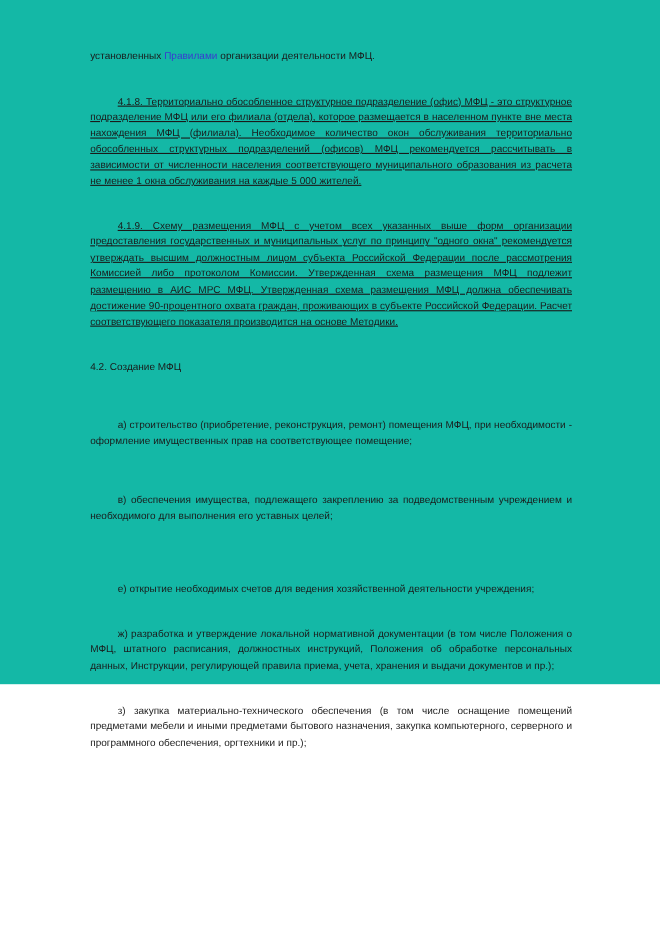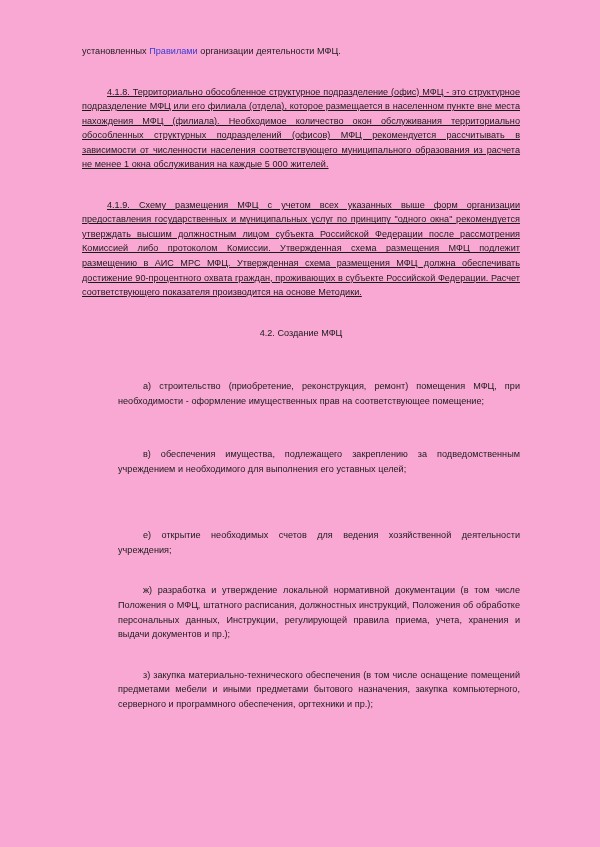--- a/index.html
+++ b/index.html
@@ -10,22 +10,22 @@
   body {
     width: 600px;
     height: 847px;
     font-family: "Liberation Sans", "DejaVu Sans", sans-serif;
     color: #1a1a1a;
     overflow: hidden;
   }
   .page {
     position: relative;
     width: 600px;
-    height: 847px;
-    background: #f9a8d4;
+    height: 622px;
+    background: #14b8a6;
     box-sizing: border-box;
     padding: 44px 80px 0 82px;
   }
   .doc-body {
     width: 438px;
   }
   p.para {
     margin: 0 0 13px 0;
     font-size: 9.1px;
     line-height: 14.55px;
@@ -38,28 +38,27 @@
   }
   p.indent {
     text-indent: 25px;
     text-decoration: underline;
   }
   p.noindent {
     text-indent: 0;
   }
   p.item {
     text-indent: 25px;
-    margin-left: 36px;
   }
   h2.section-heading {
     margin: 0 0 13px 0;
     font-size: 9.1px;
     line-height: 14.55px;
     font-weight: normal;
-    text-align: center;
+    text-align: left;
     letter-spacing: 0.02px;
   }
   .spacer-lead {
     height: 13px;
   }
   a.doclink {
     color: #3a3ad0;
     text-decoration: none;
   }
 </style>

